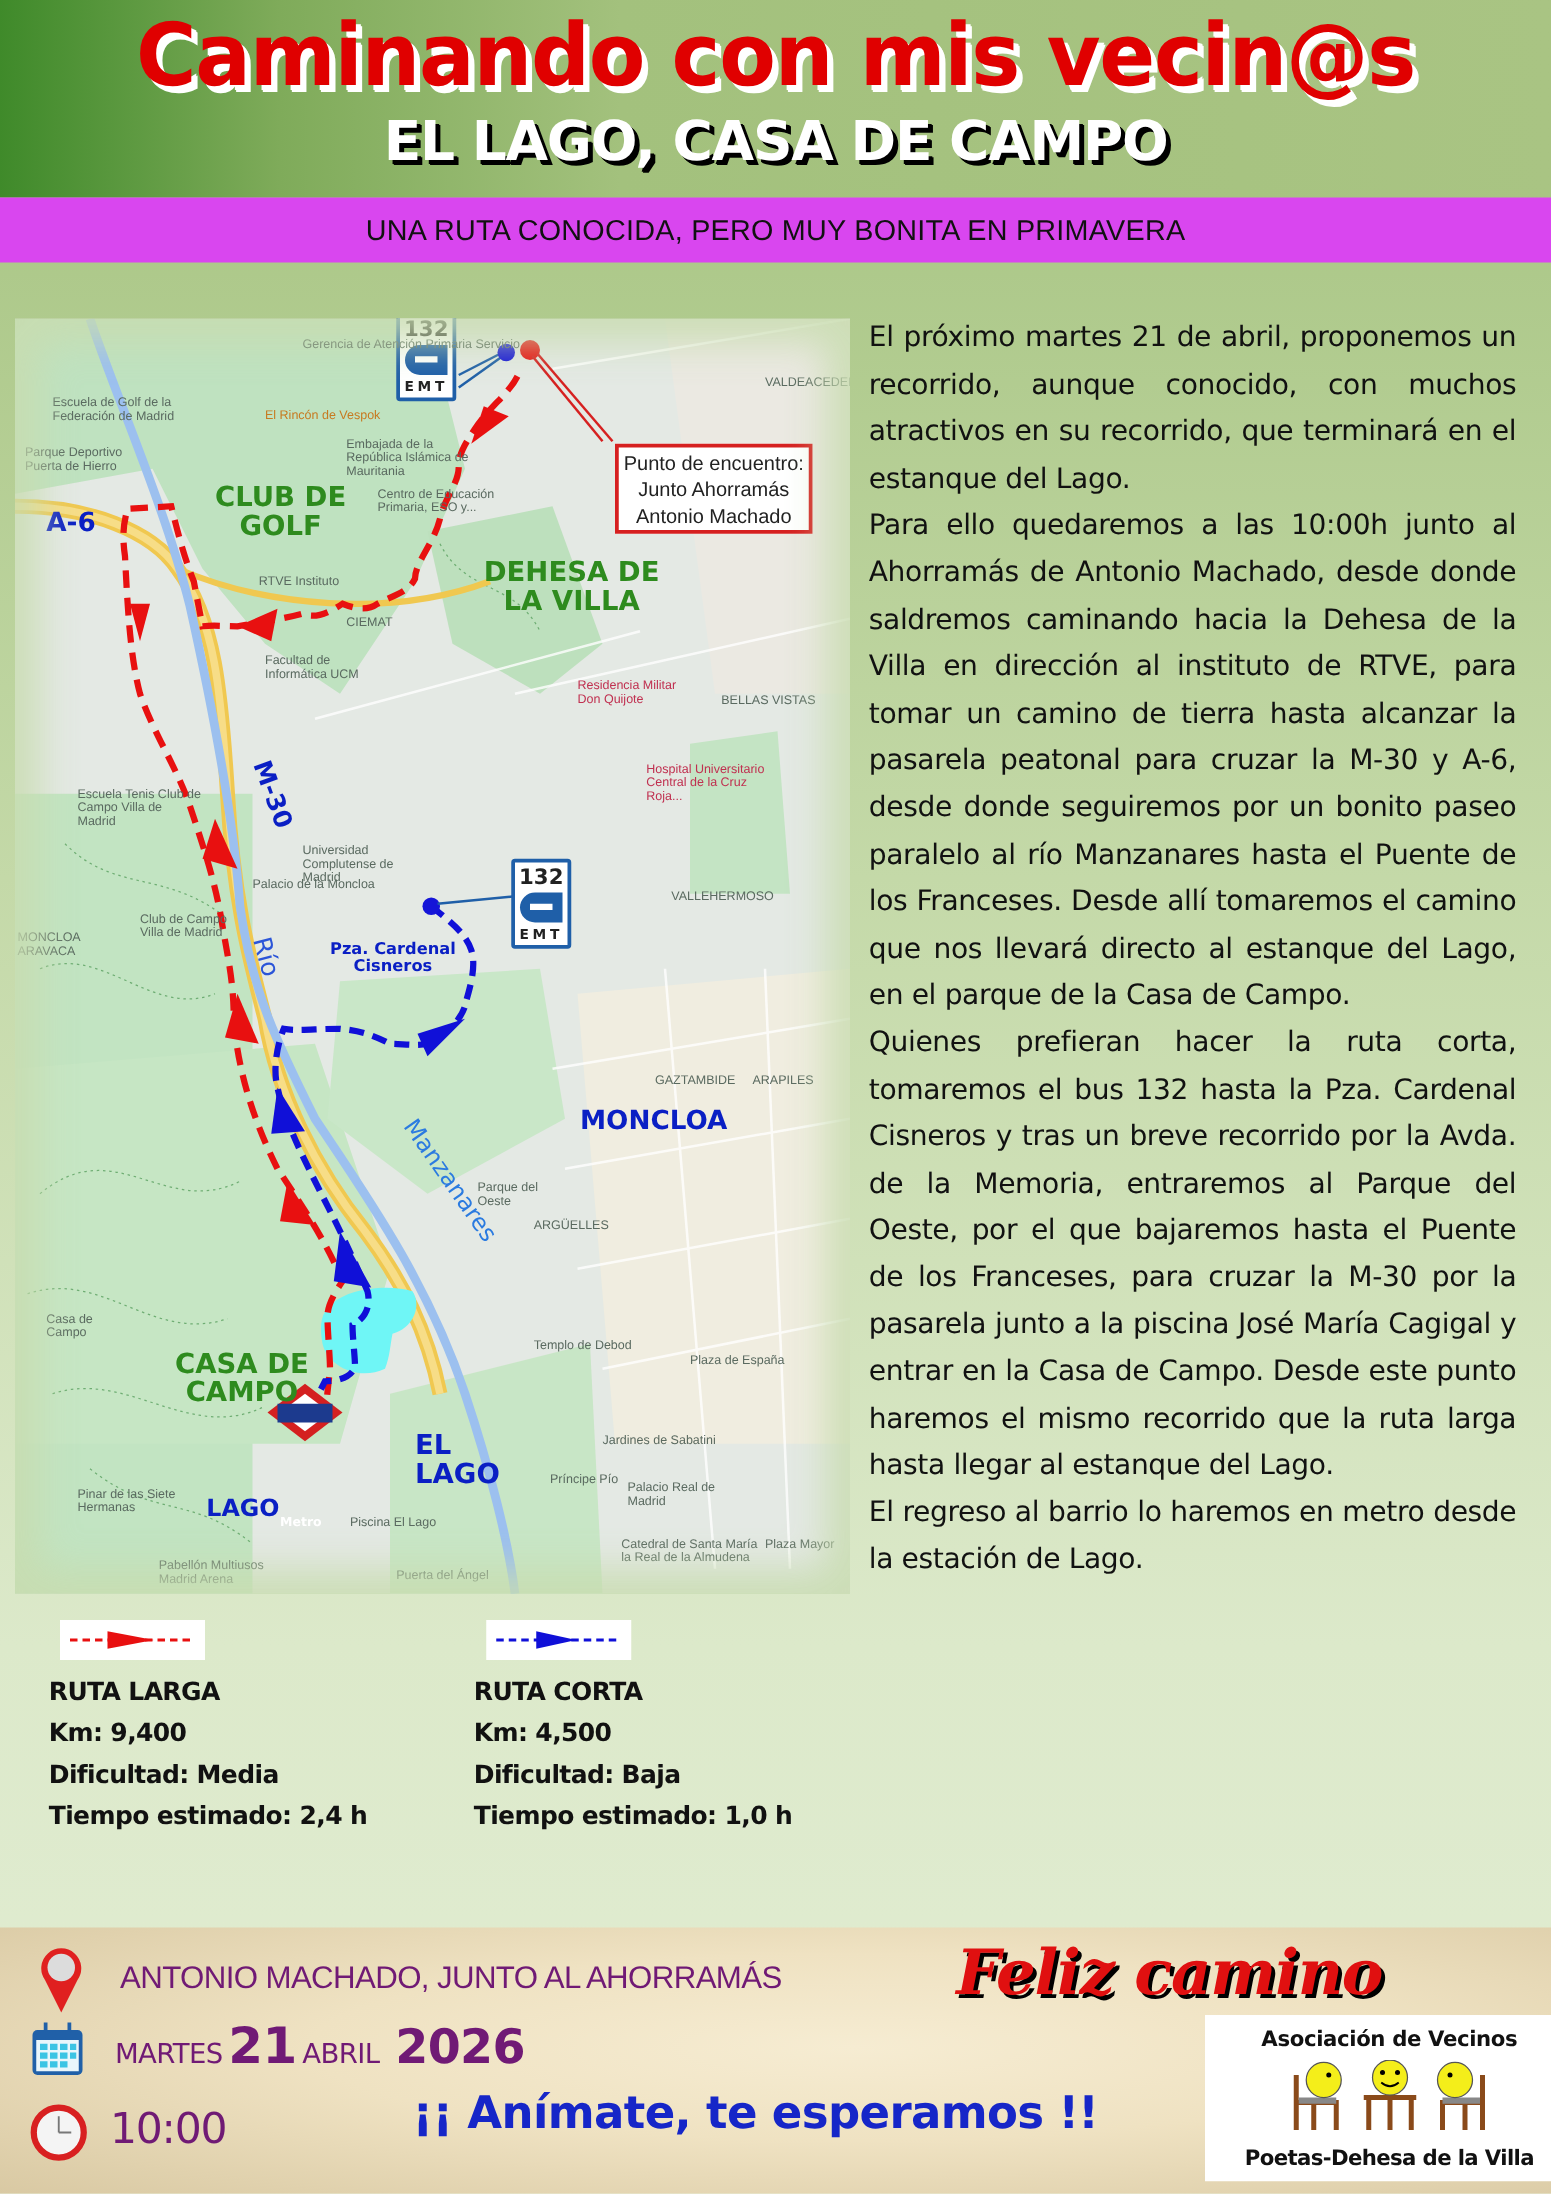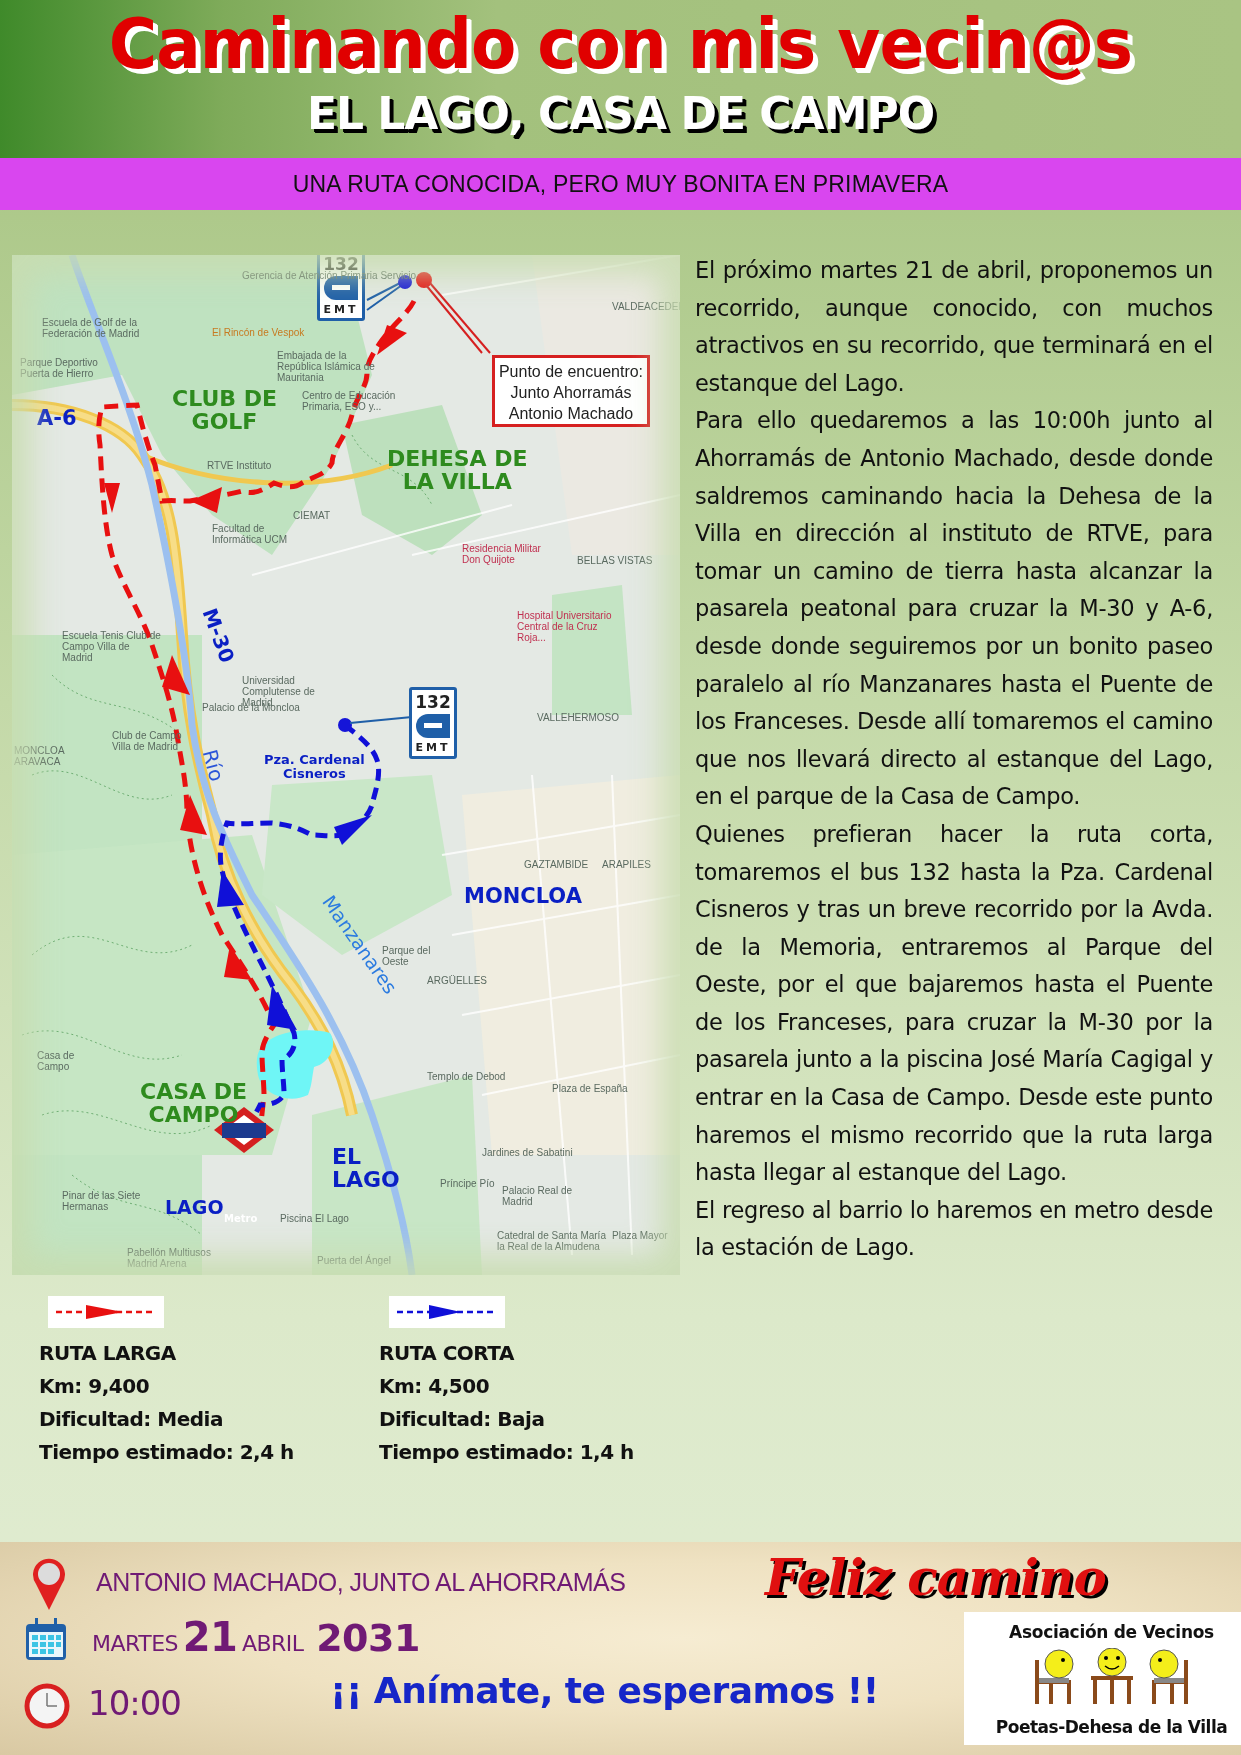--- a/index.html
+++ b/index.html
@@ -232,21 +232,21 @@
   <div class="maplabel ml-blue" style="left:153px; top:943px; font-size:19px;">LAGO</div>
   <div class="maplabel" style="left:212px; top:959px; font-size:10px; color:#fff;">Metro</div>
 
   <div class="ml-small" style="left:230px; top:15px;">Gerencia de Atención Primaria Servicio</div>
   <div class="ml-small" style="left:30px; top:62px; width:110px;">Escuela de Golf de la Federación de Madrid</div>
   <div class="ml-small" style="left:8px; top:102px; width:90px;">Parque Deportivo Puerta de Hierro</div>
   <div class="ml-small" style="left:200px; top:72px; color:#c77a20;">El Rincón de Vespok</div>
   <div class="ml-small" style="left:265px; top:95px; width:110px;">Embajada de la República Islámica de Mauritania</div>
   <div class="ml-small" style="left:290px; top:135px; width:100px;">Centro de Educación Primaria, ESO y...</div>
   <div class="ml-small" style="left:195px; top:205px;">RTVE Instituto</div>
-  <div class="ml-small" style="left:265px; top:255px;margin-left:16px;">CIEMAT</div>
+  <div class="ml-small" style="left:265px; top:238px;">CIEMAT</div>
   <div class="ml-small" style="left:200px; top:268px; width:80px;">Facultad de Informática UCM</div>
   <div class="ml-small" style="left:450px; top:288px; width:80px; color:#c03050;">Residencia Militar Don Quijote</div>
   <div class="ml-small" style="left:565px; top:300px;">BELLAS VISTAS</div>
   <div class="ml-small" style="left:600px; top:46px; width:60px;">VALDEACEDERAS</div>
   <div class="ml-small" style="left:230px; top:420px; width:90px;">Universidad Complutense de Madrid</div>
   <div class="ml-small" style="left:190px; top:447px;">Palacio de la Moncloa</div>
   <div class="ml-small" style="left:505px; top:355px; width:100px; color:#c03050;">Hospital Universitario Central de la Cruz Roja...</div>
   <div class="ml-small" style="left:525px; top:457px;">VALLEHERMOSO</div>
   <div class="ml-small" style="left:512px; top:604px;">GAZTAMBIDE</div>
   <div class="ml-small" style="left:590px; top:604px;">ARAPILES</div>
@@ -285,21 +285,21 @@
 <div class="route-info" style="left:39px;">
   <div>RUTA LARGA</div>
   <div>Km: 9,400</div>
   <div>Dificultad: Media</div>
   <div>Tiempo estimado: 2,4  h</div>
 </div>
 <div class="route-info" style="left:379px;">
   <div>RUTA CORTA</div>
   <div>Km: 4,500</div>
   <div>Dificultad: Baja</div>
-  <div>Tiempo estimado:  1,4 h</div>
+  <div>Tiempo estimado:  1,0 h</div>
 </div>
 
 <div class="bodytext">
   <p>El próximo martes 21 de abril, proponemos un recorrido, aunque conocido, con muchos atractivos en su recorrido, que terminará en el estanque del Lago.</p>
   <p>Para ello quedaremos a las 10:00h junto al Ahorramás de Antonio Machado, desde donde saldremos caminando hacia la Dehesa de la Villa en dirección al instituto de RTVE, para tomar un camino de tierra hasta alcanzar la pasarela peatonal para cruzar la M-30 y A-6, desde donde seguiremos por un bonito paseo paralelo al río Manzanares hasta el Puente de los Franceses. Desde allí tomaremos el camino que nos llevará directo al estanque del Lago, en el parque de la Casa de Campo.</p>
   <p>Quienes prefieran hacer la ruta corta, tomaremos el bus 132 hasta la Pza. Cardenal Cisneros y tras un breve recorrido por la Avda. de la Memoria, entraremos al Parque del Oeste, por el que bajaremos hasta el Puente de los Franceses, para cruzar la M-30 por la pasarela junto a la piscina José María Cagigal y entrar en la Casa de Campo. Desde este punto haremos el mismo recorrido que la ruta larga hasta llegar al estanque del Lago.</p>
   <p>El regreso al barrio lo haremos en metro desde la estación de Lago.</p>
 </div>
 
 <div class="footer"></div>
@@ -326,21 +326,21 @@
       <rect x="16" y="33" width="6" height="5"></rect>
       <rect x="24" y="33" width="6" height="5"></rect>
   </g>
   <rect x="11" y="2" width="3" height="12" fill="#2060a8"></rect>
     <rect x="30" y="2" width="3" height="12" fill="#2060a8"></rect>
 </svg>
 <div class="f-line" style="left:92px; top:1614px; font-family:'DejaVu Sans',sans-serif; letter-spacing:-0.5px;">
   <span style="font-size:22px;">MARTES</span>
   <span style="font-size:40px; font-weight:bold;">21</span>
   <span style="font-size:22px;">ABRIL</span>
-  <span style="font-size:38px; font-weight:bold; margin-left:8px;">2031</span>
+  <span style="font-size:38px; font-weight:bold; margin-left:8px;">2026</span>
 </div>
 
 <svg style="position:absolute; left:24px; top:1683px;" width="46" height="46">
   <circle cx="23" cy="23" r="20" fill="#f4f4f4" stroke="#d82020" stroke-width="5"></circle>
   <line x1="23" y1="23" x2="23" y2="10" stroke="#777" stroke-width="1.5"></line>
   <line x1="23" y1="23" x2="33" y2="23" stroke="#777" stroke-width="1.5"></line>
 </svg>
 <div class="f-line" style="left:88px; top:1683px; font-family:'DejaVu Sans',sans-serif; font-size:34px; letter-spacing:-1px;">10:00</div>
 
 <div class="feliz">Feliz camino</div>

